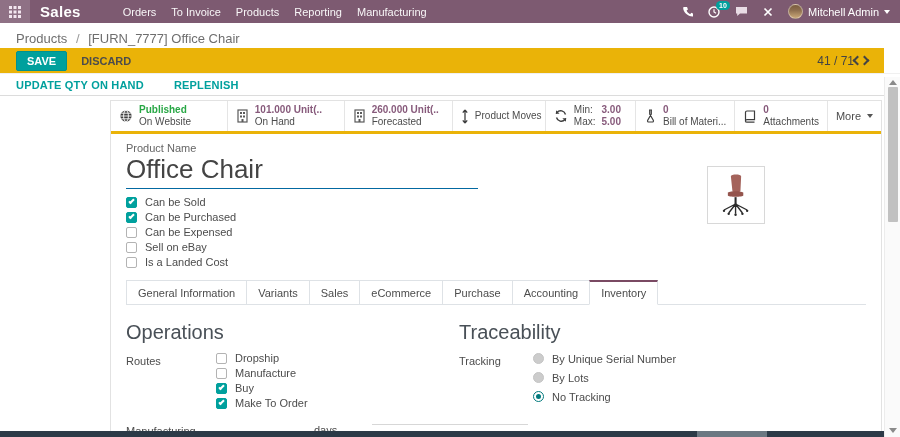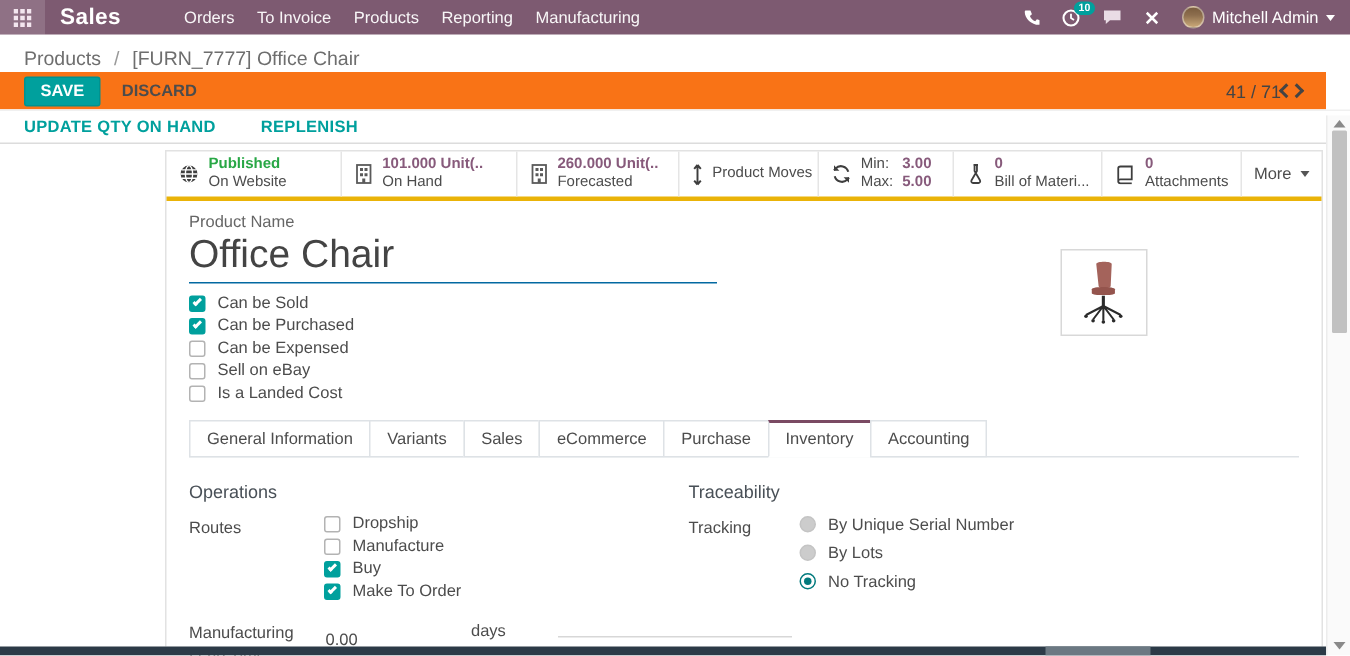--- a/index.html
+++ b/index.html
@@ -25,21 +25,21 @@
   .caret-down { width:0; height:0; border-left:3.5px solid transparent;
     border-right:3.5px solid transparent; border-top:4px solid #fff; }
   .caret-dark { border-top-color:#555; }
 
   
   .breadcrumb-row { position:absolute; top:23px; left:0; width:884px; height:25px;
     padding:8px 16px 0; font-size:13px; color:#6e6e6e; background:#fff; }
   .breadcrumb-row .bc-link { cursor:pointer; }
   .breadcrumb-row .bc-sep { margin:0 5px; color:#999; }
   .cp-buttons { position:absolute; top:48px; left:0; width:884px; height:25px;
-    display:flex; align-items:center; padding:0 16px; background:#f97316; }
+    display:flex; align-items:center; padding:0 16px; background:#eab308; }
   .btn-save { background:#00A09D; color:#fff; border:1px solid #00928f; border-radius:2px;
     font-size:11px; font-weight:bold; padding:3px 10px; cursor:pointer; font-family:inherit; }
   .btn-discard { background:none; border:none; color:#4c4c4c; font-size:11px; font-weight:bold;
     margin-left:14px; cursor:pointer; font-family:inherit; }
   .pager { margin-left:auto; display:flex; align-items:center; gap:0; font-size:12px; color:#444; }
   .chev { width:7px; height:7px; border-left:2px solid #444; border-bottom:2px solid #444;
     display:inline-block; cursor:pointer; }
   .chev.left  { transform:rotate(45deg); }
   .chev.right { transform:rotate(-135deg); }
   .action-row { position:absolute; top:73px; left:0; width:900px; height:23px;
@@ -81,21 +81,21 @@
     justify-content:center; cursor:pointer; }
 
   .tabs { display:flex; margin-top:12px; border-bottom:1px solid #dee2e6; font-size:11px; color:#4c4c4c; }
   .tab { padding:6px 11px 5px; border:1px solid #dee2e6; margin-right:-1px; margin-bottom:-1px;
     background:#fff; cursor:pointer; position:relative;text-align:right; }
   .tab.active { border-top:2px solid #7a4a63; border-bottom:1px solid #fff; padding-top:5px; }
 
   .tab-content { display:flex; padding:16px 0 0; }
   .col-left  { width:333px; flex:none; }
   .col-right { flex:1; }
-  .group-title { font-size:12px; color:#495057; margin-bottom:9px; }
+  .group-title { font-size:20px; color:#495057; margin-bottom:9px; }
   .form-row { display:flex; font-size:11px; margin-bottom:8px; }
   .form-label { width:90px; flex:none; font-weight:normal; color:#4c4c4c; line-height:1.3; padding-top:1px; }
   .opt-stack .cb-row { margin-bottom:4px; }
   .input-line { width:90px; border:none; border-bottom:1px solid #c9c9c9; font-size:11px;
     color:#4c4c4c; padding:0 0 2px 1px; background:transparent; font-family:inherit; }
   .unit { margin-left:8px; color:#4c4c4c; padding-top:1px; }
 
   .radio-row { display:flex; align-items:center; gap:8px; margin-bottom:7px;
     font-size:11px; color:#4c4c4c; cursor:pointer; }
   .radio { width:11px; height:11px; border-radius:50%; flex:none; }
@@ -355,22 +355,22 @@
           </svg>
         </span>
       </div>
 
       <div class="tabs">
         <div class="tab">General Information</div>
         <div class="tab">Variants</div>
         <div class="tab">Sales</div>
         <div class="tab">eCommerce</div>
         <div class="tab">Purchase</div>
+        <div class="tab">Accounting</div>
         <div class="tab active">Inventory</div>
-        <div class="tab">Accounting</div>
       </div>
 
       <div class="tab-content">
         <div class="col-left">
           <div class="group-title">Operations</div>
           <div class="form-row">
             <div class="form-label">Routes</div>
             <div class="opt-stack">
               <div class="cb-row">
                 <span class="cb"></span>

